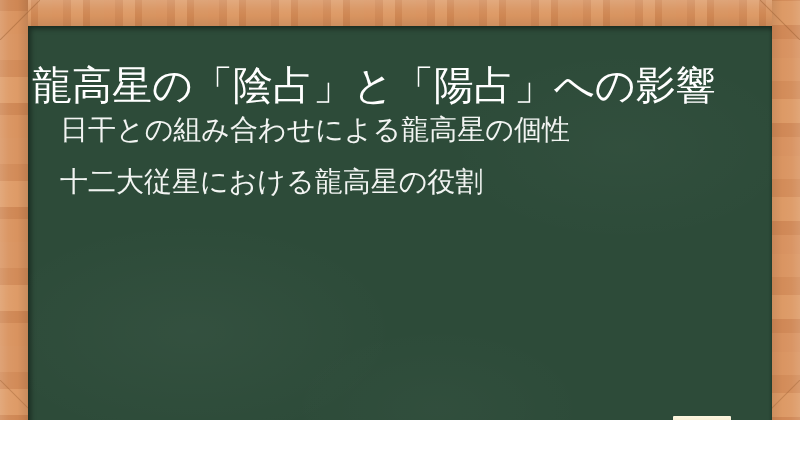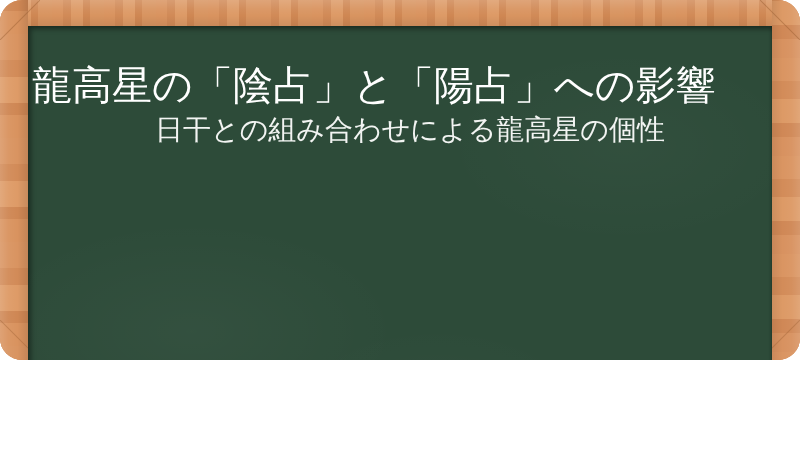--- a/index.html
+++ b/index.html
@@ -11,25 +11,24 @@
     width: 800px;
     height: 450px;
     overflow: hidden;
     font-family: "DejaVu Sans", "Liberation Sans", sans-serif;
   }
 
   
   .slide {
     position: relative;
     width: 800px;
-    height: 360px;
+    height: 420px;
     box-sizing: border-box;
     background: #d4905e;
     overflow: hidden;
-    border-radius: 22px;
   }
 
   
   .wood-top {
     position: absolute;
     left: 0; top: 0;
     width: 800px; height: 26px;
     background:
       linear-gradient(180deg,
         rgba(255,255,255,0.16) 0%,
@@ -149,21 +148,20 @@
   }
 
   .bullet-list {
     position: absolute;
     left: 32px;
     top: 78px;
     width: 700px;
     margin: 0;
     padding: 0;
     list-style: none;
-    text-align: center;
   }
   .bullet-item {
     color: #f2f4f2;
     font-size: 28px;
     line-height: 52px;
     white-space: nowrap;
     font-weight: 400;
   }
 
   
@@ -193,18 +191,19 @@
   <div class="miter miter-bl"></div>
   <div class="miter miter-br"></div>
 
   <div class="board">
     <div class="board-dust"></div>
 
     <h1 class="board-title">龍高星の「陰占」と「陽占」への影響</h1>
 
     <ul class="bullet-list">
       <li class="bullet-item">日干との組み合わせによる龍高星の個性</li>
+      <li class="bullet-item">十二大従星における龍高星の役割</li>
     </ul>
 
     <div class="eraser"></div>
   </div>
 
 </div>
 
 </body></html>

